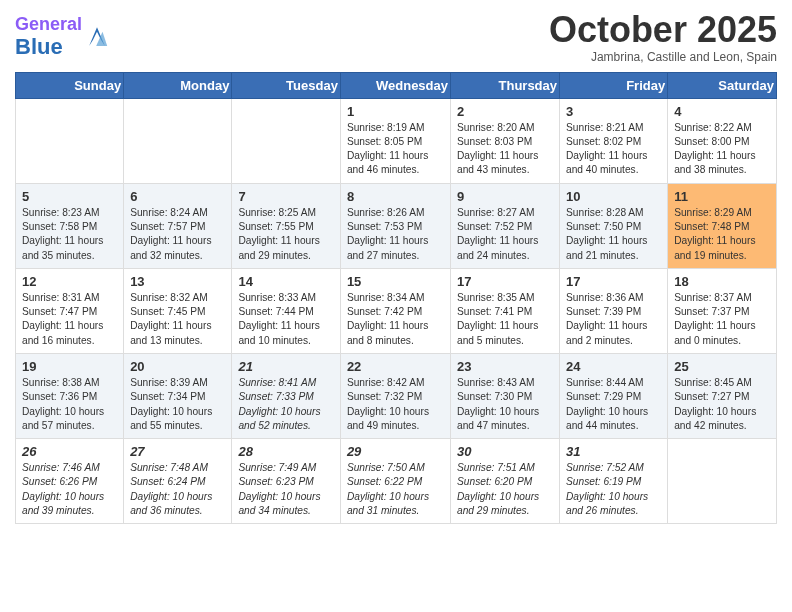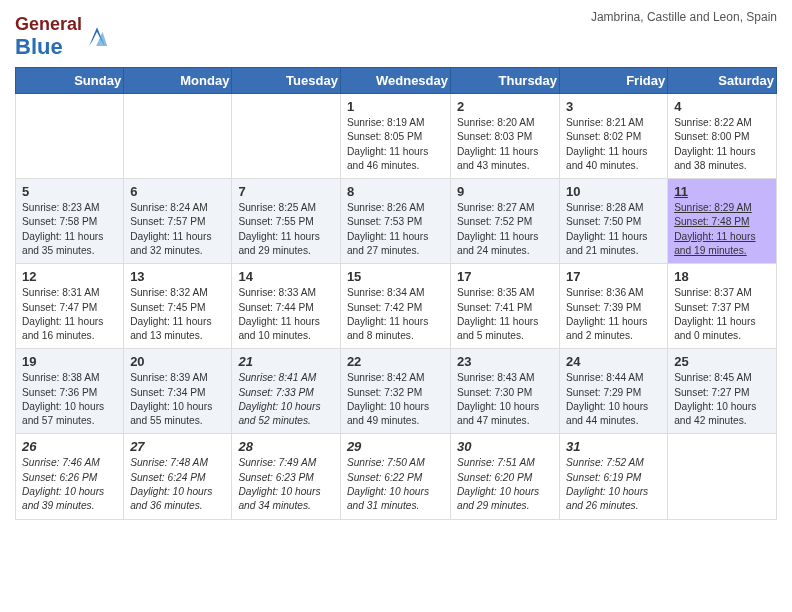--- a/index.html
+++ b/index.html
@@ -92,29 +92,30 @@
       font-size: 10.2px;
     }
   </style>
 </head>
 <body>
 
 <div class="page">
   <div class="header">
     <div class="logo">
       <div class="logo-text">
-        <span style="font-size:18px;font-weight:bold;color:#7f1d1d;line-height:1.1;">General</span>
+        <span style="font-size:18px;font-weight:bold;color:#8b5cf6;line-height:1.1;">General</span>
         <span style="font-size:22px;font-weight:bold;color:#2a6db5;line-height:1.1;">Blue</span>
       </div>
       <svg class="logo-icon" viewBox="0 0 30 28" width="30" height="28">
         <polygon points="5,28 15,4 25,28 20,20 15,10 10,20" fill="#2a6db5"></polygon>
         <polygon points="14,28 22,10 28,28" fill="#5a9fd4" opacity="0.7"></polygon>
       </svg>
     </div>
     <div class="title-block">
+      <div class="month-title">October 2025</div>
       <div class="location-title">Jambrina, Castille and Leon, Spain</div>
     </div>
   </div>
 
   <table class="calendar">
     <thead>
       <tr>
         <th>Sunday</th>
         <th>Monday</th>
         <th>Tuesday</th>
@@ -164,21 +165,21 @@
             <div class="day-info">Sunrise: 8:26 AM<br>Sunset: 7:53 PM<br>Daylight: 11 hours<br>and 27 minutes.</div>
           </td>
           <td style="background: rgb(240, 244, 248);">
             <span class="day-number">9</span>
             <div class="day-info">Sunrise: 8:27 AM<br>Sunset: 7:52 PM<br>Daylight: 11 hours<br>and 24 minutes.</div>
           </td>
           <td style="background: rgb(240, 244, 248);">
             <span class="day-number">10</span>
             <div class="day-info">Sunrise: 8:28 AM<br>Sunset: 7:50 PM<br>Daylight: 11 hours<br>and 21 minutes.</div>
           </td>
-          <td style="background: #c4b5fd; text-decoration: underline;">
+          <td style="background: #fdba74;">
             <span class="day-number">11</span>
             <div class="day-info">Sunrise: 8:29 AM<br>Sunset: 7:48 PM<br>Daylight: 11 hours<br>and 19 minutes.</div>
           </td>
         </tr>
         <tr style="background: rgb(255, 255, 255);">
           <td>
             <span class="day-number">12</span>
             <div class="day-info">Sunrise: 8:31 AM<br>Sunset: 7:47 PM<br>Daylight: 11 hours<br>and 16 minutes.</div>
           </td>
           <td>

